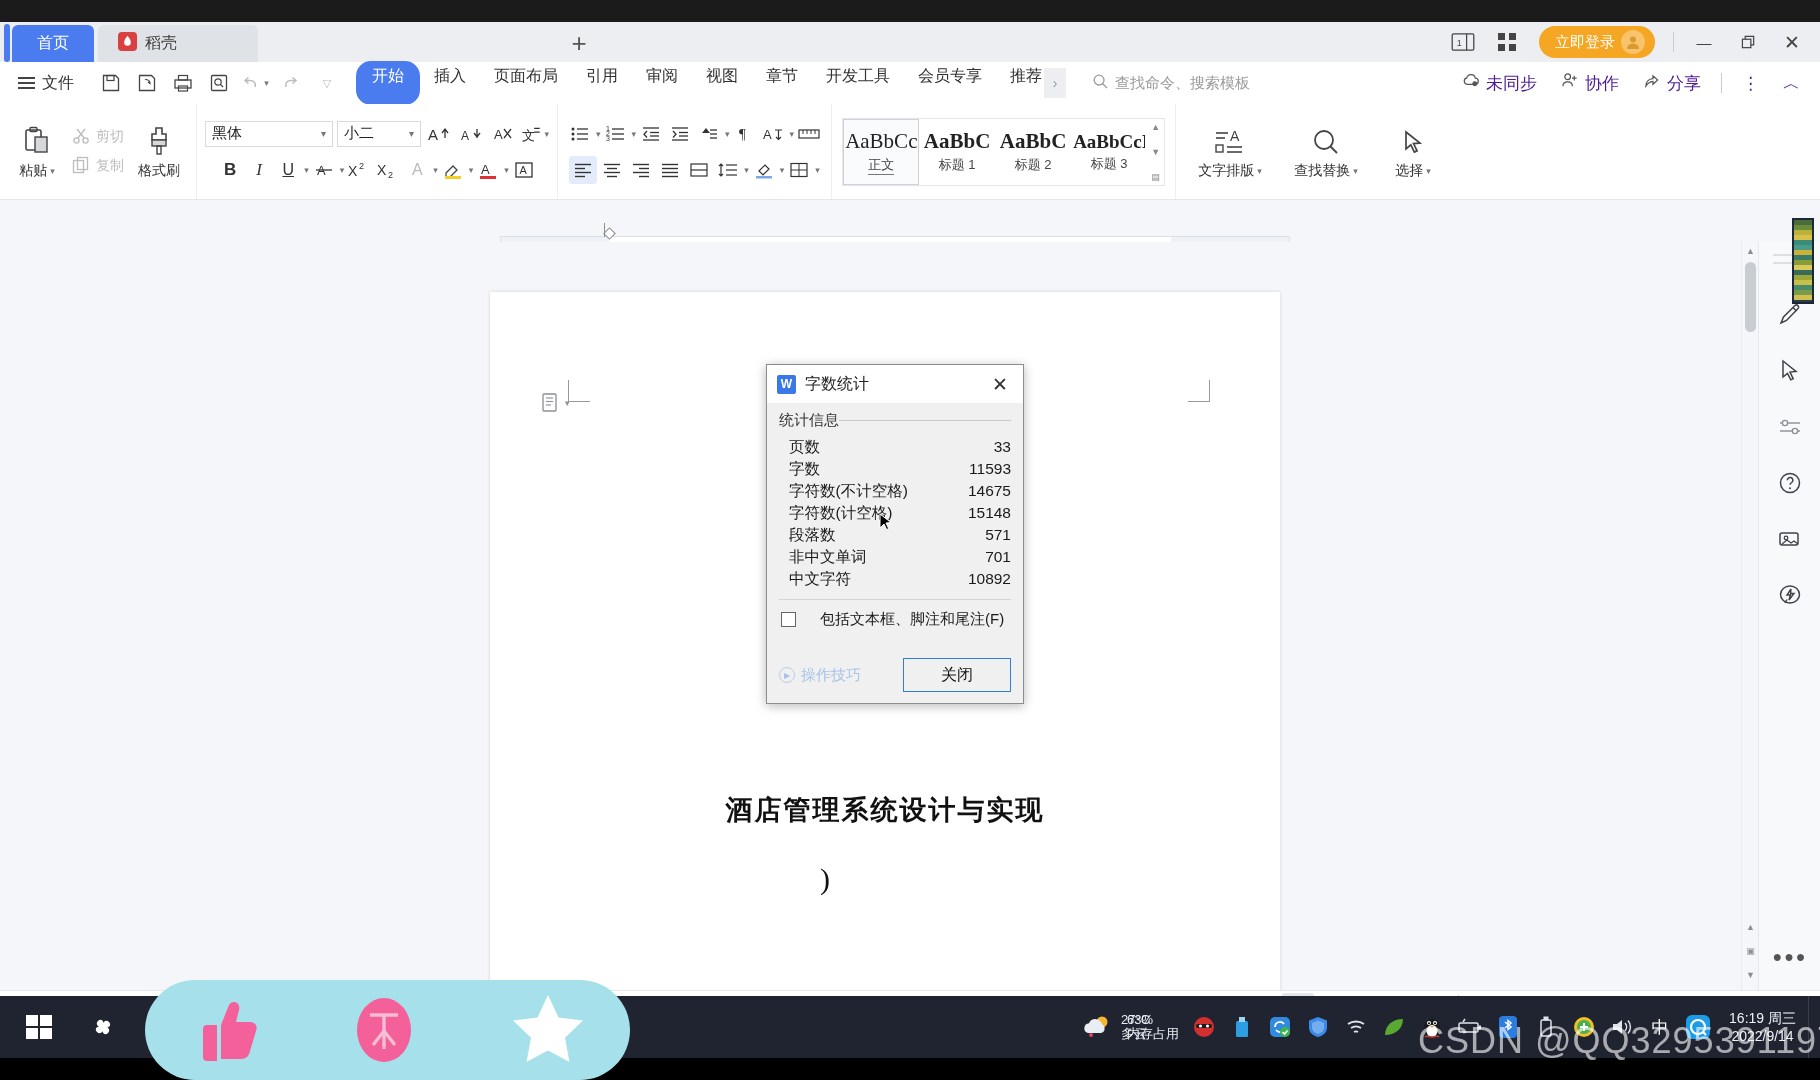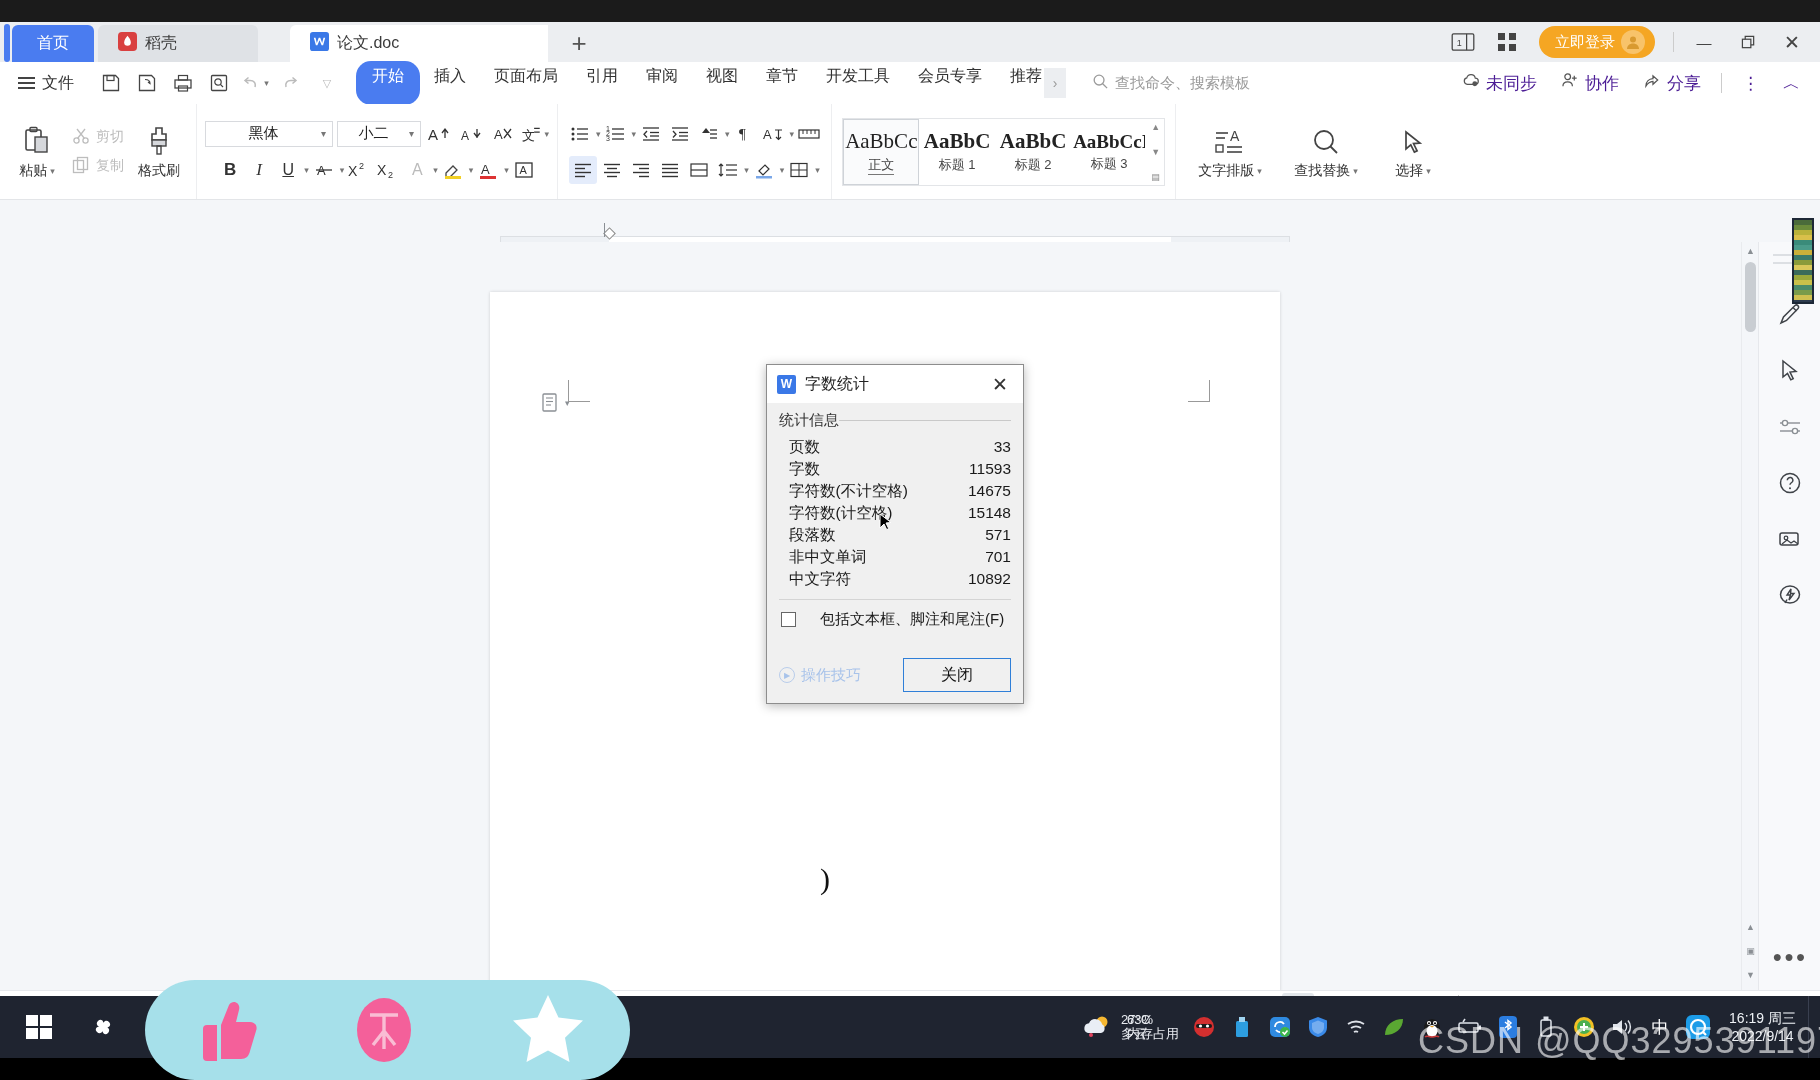--- a/index.html
+++ b/index.html
@@ -60,21 +60,21 @@
   .ribbon { position:absolute; left:0; top:82px; width:1820px; height:96px; background:#fff;
             border-bottom:1px solid #e3e5e8; display:flex; align-items:stretch; }
   .grp { display:flex; align-items:center; padding:0 6px; }
   .grp + .grp { border-left:1px solid #edeef0; }
   .bigbtn { width:62px; display:flex; flex-direction:column; align-items:center; justify-content:center; gap:4px; font-size:14px; color:#333; }
   .bigbtn .ico { height:34px; display:flex; align-items:flex-end; }
   .smallcol { display:flex; flex-direction:column; justify-content:center; gap:8px; padding:0 4px; }
   .smallbtn { display:flex; align-items:center; gap:6px; font-size:14px; color:#bdbdbd; }
   .fontrow { display:flex; align-items:center; gap:4px; }
   .fsel { height:26px; border:1px solid #d8dade; background:#fff; display:flex; align-items:center;
-          padding:0 6px; font-size:15px; color:#222;text-align:center; }
+          padding:0 6px; font-size:15px; color:#222; }
   .fsel .cap { flex:1; }
   .fsel .arw { color:#777; font-size:10px; margin-left:6px; }
   .fname { width:128px; }
   .fsize { width:84px; }
   .iconbtn { width:28px; height:28px; display:flex; align-items:center; justify-content:center;
              font-size:16px; color:#333; }
   .fmtrow { display:flex; align-items:center; gap:1px; margin-top:8px; }
   .caret { font-size:9px; color:#777; margin-left:1px; }
   .alignrow { display:flex; align-items:center; gap:1px; }
   .styles { display:flex; align-items:center; border:1px solid #e3e5e8; height:68px; margin:auto 4px; }
@@ -201,29 +201,20 @@
       <div class="tab docer">
         <span>
           <svg width="19" height="19" viewBox="0 0 20 20">
               <rect width="20" height="20" rx="4" fill="#d94040"></rect>
               <path d="M10 4c-2 2.5-3.5 4.5-3.5 7a3.5 3.5 0 007 0c0-2.5-1.5-4.5-3.5-7z" fill="#fff"></path>
             </svg>
         </span>
         <span class="tlabel">稻壳</span>
       </div>
 
-      <div class="tab active">
-        <span>
-          <svg width="19" height="19" viewBox="0 0 20 20">
-              <rect width="20" height="20" rx="3" fill="#3a78e7"></rect>
-              <path d="M4 6l2.2 8h1.6L10 8.6 12.2 14h1.6L16 6h-1.8l-1.4 5.6L10.8 6H9.2L7.2 11.6 5.8 6z" fill="#fff"></path>
-            </svg>
-        </span>
-        <span class="tlabel">论文.doc</span>
-      </div>
 
       <div class="newtab">
         <span>+</span>
       </div>
 
       <div class="winbtns">
         <div class="wb">
           <svg width="24" height="18" viewBox="0 0 26 20">
               <rect x="1" y="1" width="24" height="18" rx="1.5" fill="none" stroke="#444" stroke-width="1.4"></rect>
               <line x1="17" y1="1" x2="17" y2="19" stroke="#444" stroke-width="1.4"></line>
@@ -809,20 +800,21 @@
         </div>
         <div class="corner" style="left:78px; top:88px;">
           <i style="left:0;top:0;width:1px;height:22px"></i>
             <i style="left:0;top:21px;width:22px;height:1px"></i>
         </div>
         <div class="corner" style="right:70px; top:88px;">
           <i style="right:0;top:0;width:1px;height:22px"></i>
             <i style="right:0;top:21px;width:22px;height:1px"></i>
         </div>
         <div class="ghosttext">)</div>
+        <div class="doctitle">酒店管理系统设计与实现</div>
       </div>
     </div>
 
     <div class="vscroll">
       <div class="vbtn" style="top:0">▲</div>
       <div class="vthumb"></div>
       <div class="vbtn" style="bottom:54px">▲</div>
       <div class="vbtn" style="bottom:30px">▣</div>
       <div class="vbtn" style="bottom:6px">▼</div>
     </div>

